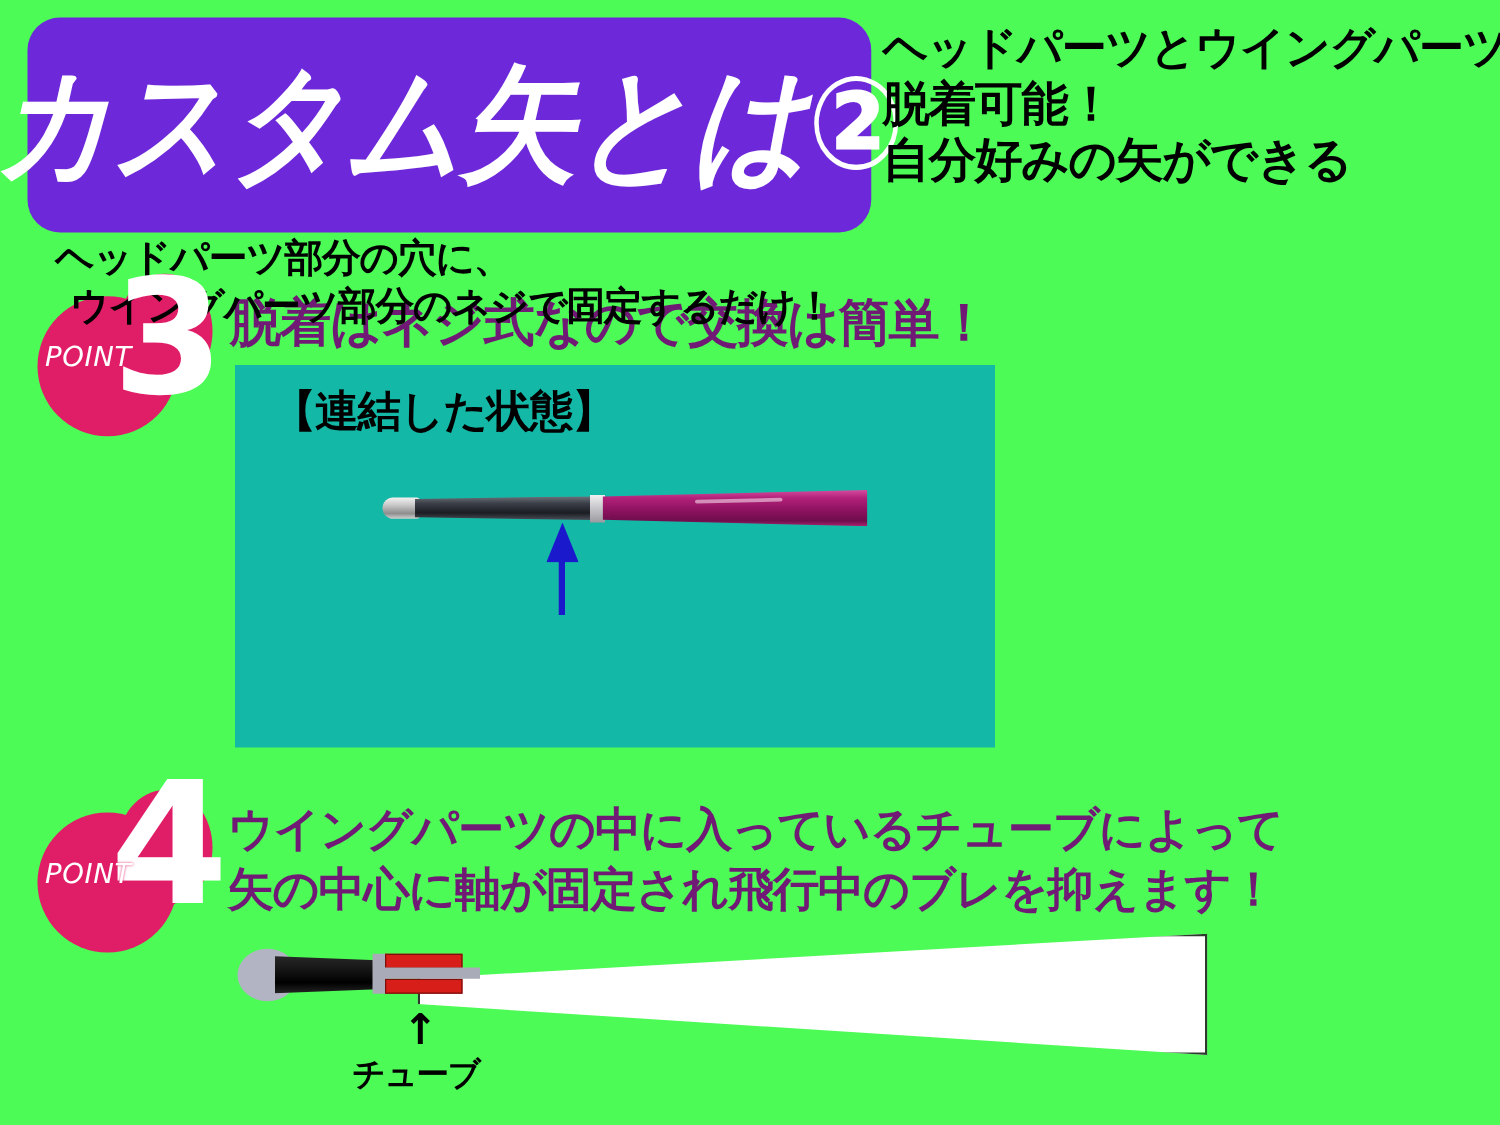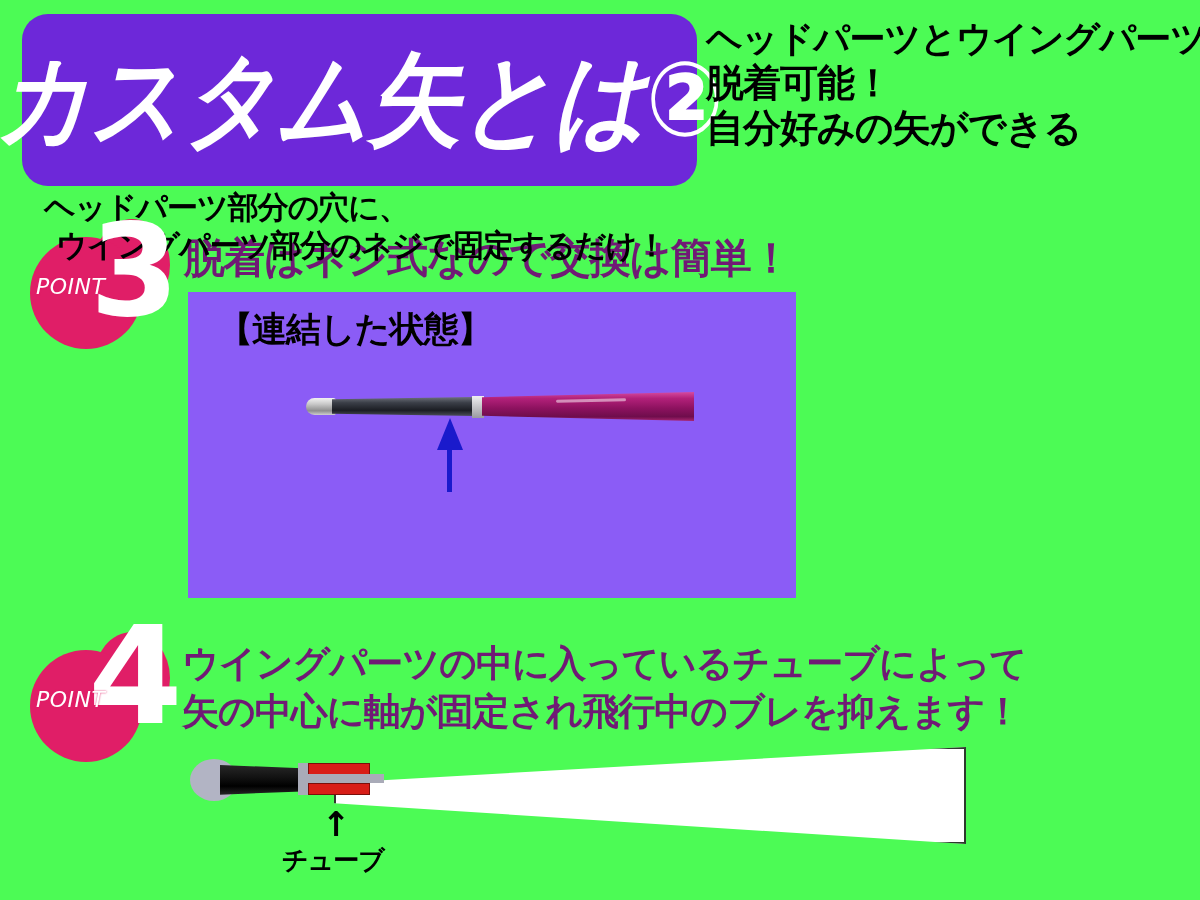--- a/index.html
+++ b/index.html
@@ -67,21 +67,21 @@
   .point-heading{
     position:absolute;color:#701a75;font-weight:700;white-space:nowrap;
     letter-spacing:-1px;
   }
   #heading3{left:184px;top:234px;font-size:41px;line-height:48px;}
   #heading4{left:182px;top:640px;font-size:37px;line-height:48px;}
 
   
   .photo-panel{
     position:absolute;left:188px;top:292px;width:608px;height:306px;
-    background:#8b5cf6;
+    background:#14b8a6;
   }
   .panel-title{
     position:absolute;left:30px;top:14px;
     color:#000;font-size:35px;font-weight:700;white-space:nowrap;
     letter-spacing:-1px;
   }
 
   
   .arrow-photo{position:absolute;left:118px;top:96px;width:388px;height:36px;}
   .ap-tip{

